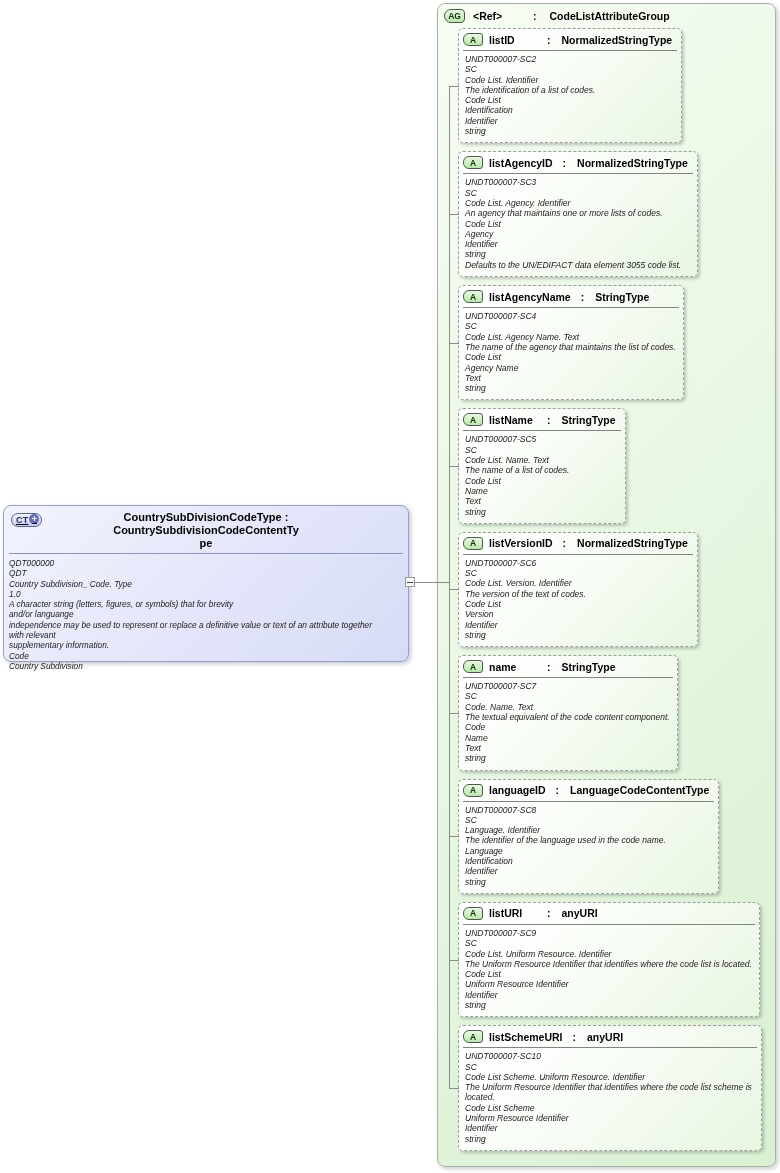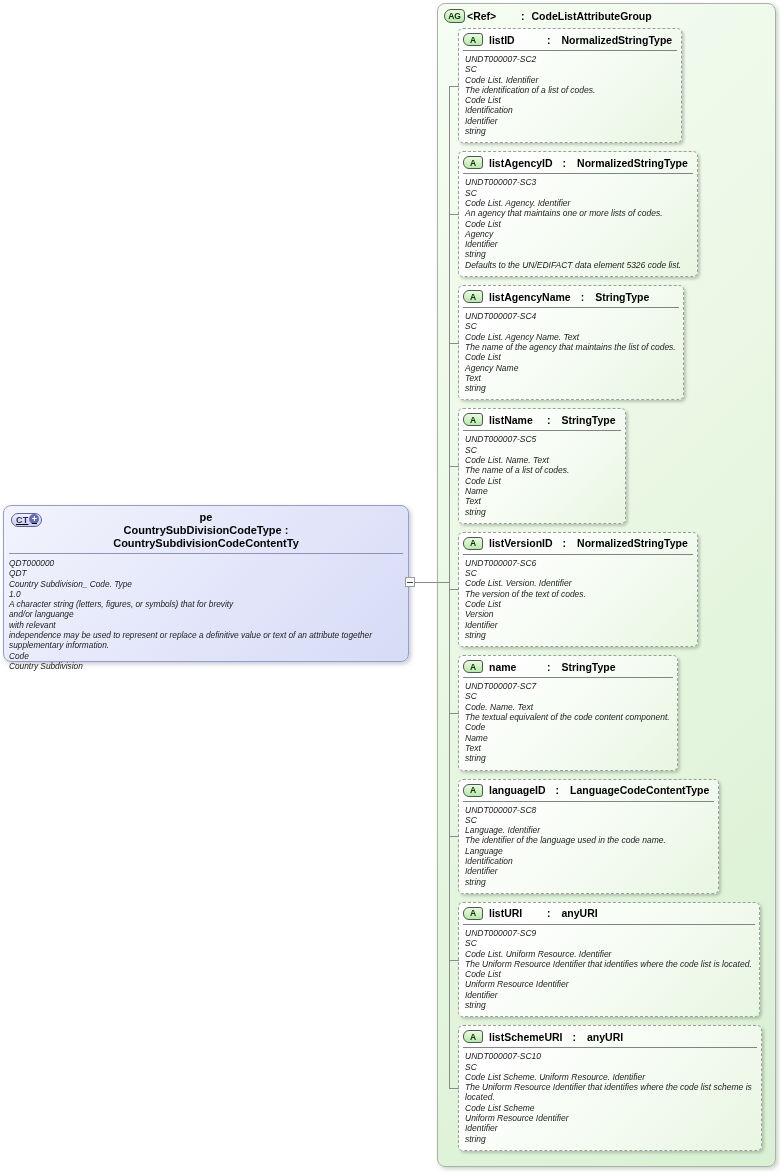--- a/index.html
+++ b/index.html
@@ -44,21 +44,21 @@
   .connector { position: absolute; left: 415px; top: 582px; width: 34px; height: 0;
     border-top: 1px solid #8a8a8a; z-index: 5; }
 
   
   .ag-box {
     position: absolute; left: 437px; top: 3px; width: 339px; height: 1164px;
     border: 1px solid #a8b2a8; border-radius: 8px;
     background: linear-gradient(135deg, #f6fdf3 0%, #e6f6e0 55%, #d9f0d2 100%);
     box-shadow: 2px 2px 4px rgba(135,150,135,.45);
   }
-  .ag-header { display: flex; align-items: center; gap: 2px; padding: 5px 0 0 6px; }
+  .ag-header { display: flex; align-items: center; gap: 8px; padding: 5px 0 0 6px; }
   .pill-green {
     display: inline-flex; align-items: center; justify-content: center;
     height: 14px; min-width: 21px; padding: 0 3px;
     border: 1px solid #4c5a4c; border-radius: 7px 4px 4px 7px;
     background: linear-gradient(180deg, #eafae3 0%, #b9e8aa 100%);
     font-weight: bold; font-size: 8.5px; color: #10300f;
   }
   .decl-name  { font-weight: bold; font-size: 10.5px; color: #000; display: inline-block; min-width: 48px; margin-right: 4px; }
   .decl-colon { font-weight: bold; font-size: 10.5px; color: #000; margin-right: 5px; }
   .decl-type  { font-weight: bold; font-size: 10.5px; color: #000; }
@@ -90,41 +90,41 @@
 <body>
 
 <div id="canvas">
 
   <div class="ct-box">
     <div class="ct-header">
       <span class="ct-icon">
         <span class="ct-icon-text">CT</span>
         <span class="ct-plus">+</span>
       </span>
+      <div>CountrySubDivisionCodeType : CountrySubdivisionCodeContentTy</div>
       <div>pe</div>
-      <div>CountrySubDivisionCodeType : CountrySubdivisionCodeContentTy</div>
     </div>
     <div class="ct-sep"></div>
     <div class="ct-body">
 
         <div class="ct-line">QDT000000</div>
 
         <div class="ct-line ind">QDT</div>
 
         <div class="ct-line ind">Country Subdivision_ Code. Type</div>
 
         <div class="ct-line ind">1.0</div>
 
         <div class="ct-line ind">A character string (letters, figures, or symbols) that for brevity</div>
 
         <div class="ct-line">and/or languange</div>
 
+        <div class="ct-line">independence may be used to represent or replace a definitive value or text of an attribute together</div>
+
         <div class="ct-line">with relevant</div>
-
-        <div class="ct-line">independence may be used to represent or replace a definitive value or text of an attribute together</div>
 
         <div class="ct-line">supplementary information.</div>
 
         <div class="ct-line ind">Code</div>
 
         <div class="ct-line ind">Country Subdivision</div>
       </div>
   </div>
 
   <div class="handle">
@@ -191,21 +191,21 @@
               <div class="ann-line">An agency that maintains one or more lists of codes.</div>
 
               <div class="ann-line">Code List</div>
 
               <div class="ann-line">Agency</div>
 
               <div class="ann-line">Identifier</div>
 
               <div class="ann-line">string</div>
 
-              <div class="ann-line">Defaults to the UN/EDIFACT data element 5326 code list.</div>
+              <div class="ann-line">Defaults to the UN/EDIFACT data element 3055 code list.</div>
             </div>
         </div>
 
         <div class="attr-card">
           <div class="attr-head">
             <span class="a-icon">A</span>
             <span class="decl-name">listAgencyName</span>
             <span class="decl-colon">:</span>
             <span class="decl-type">StringType</span>
           </div>

